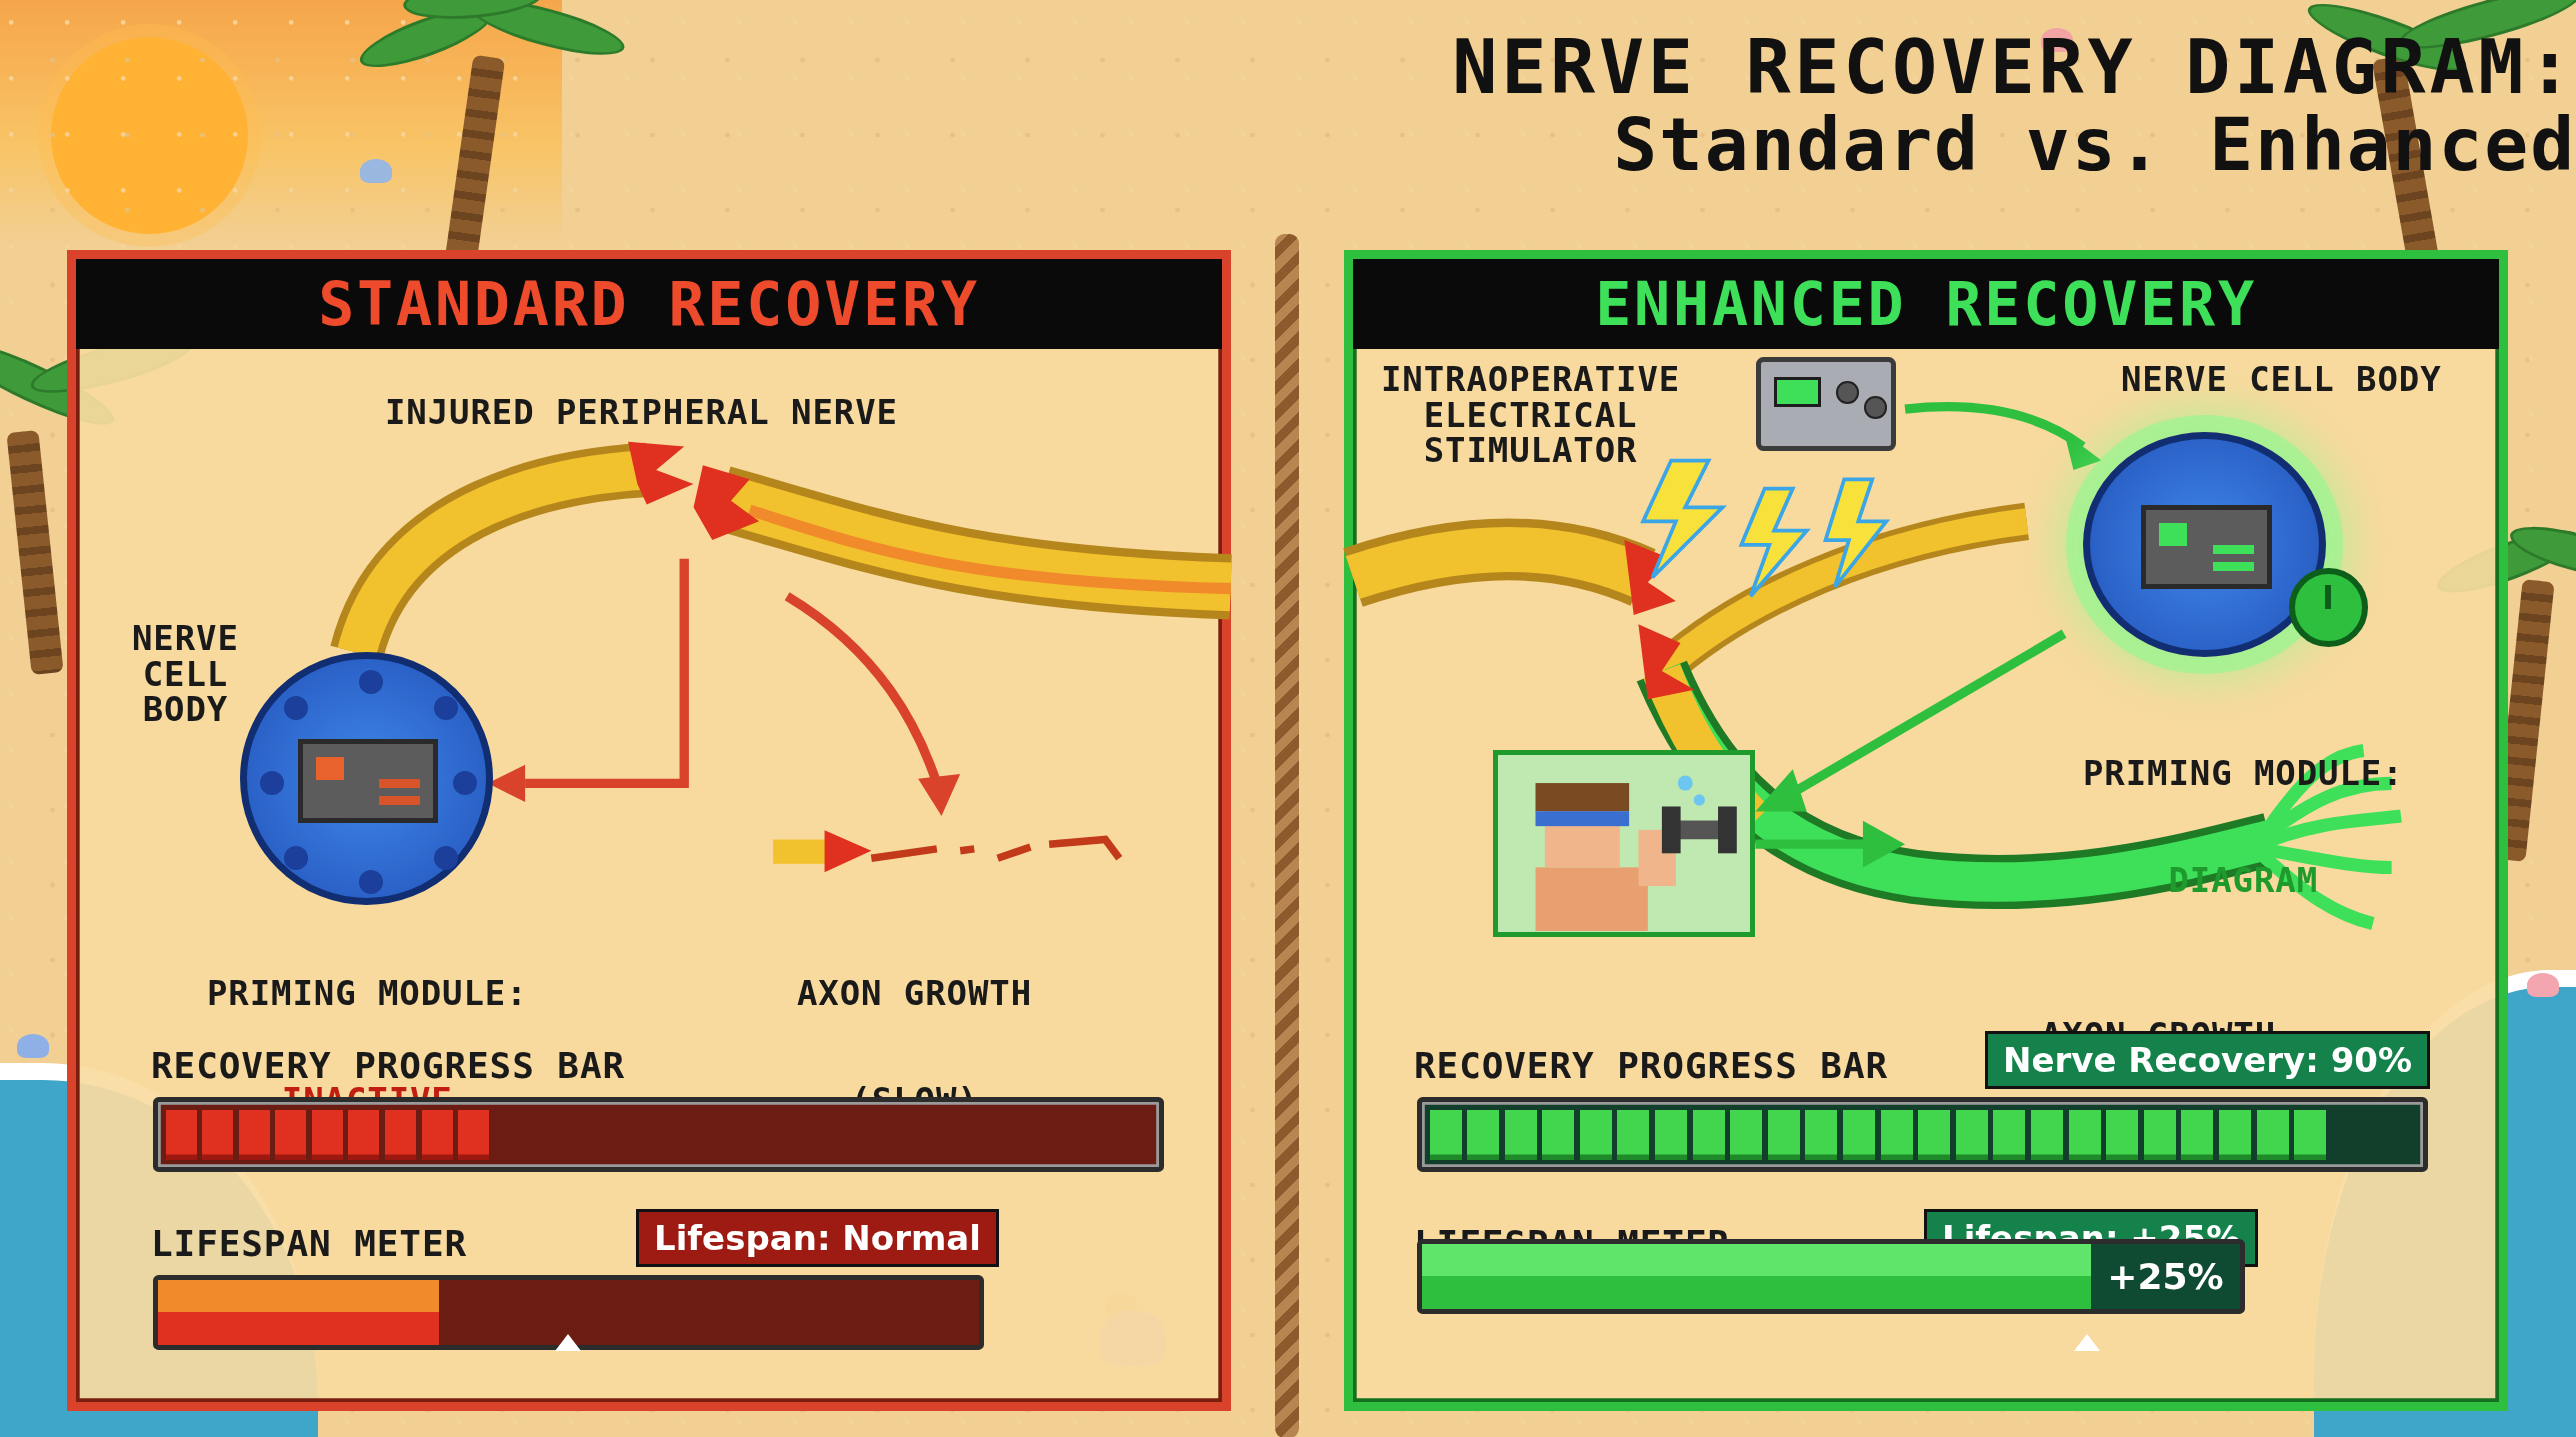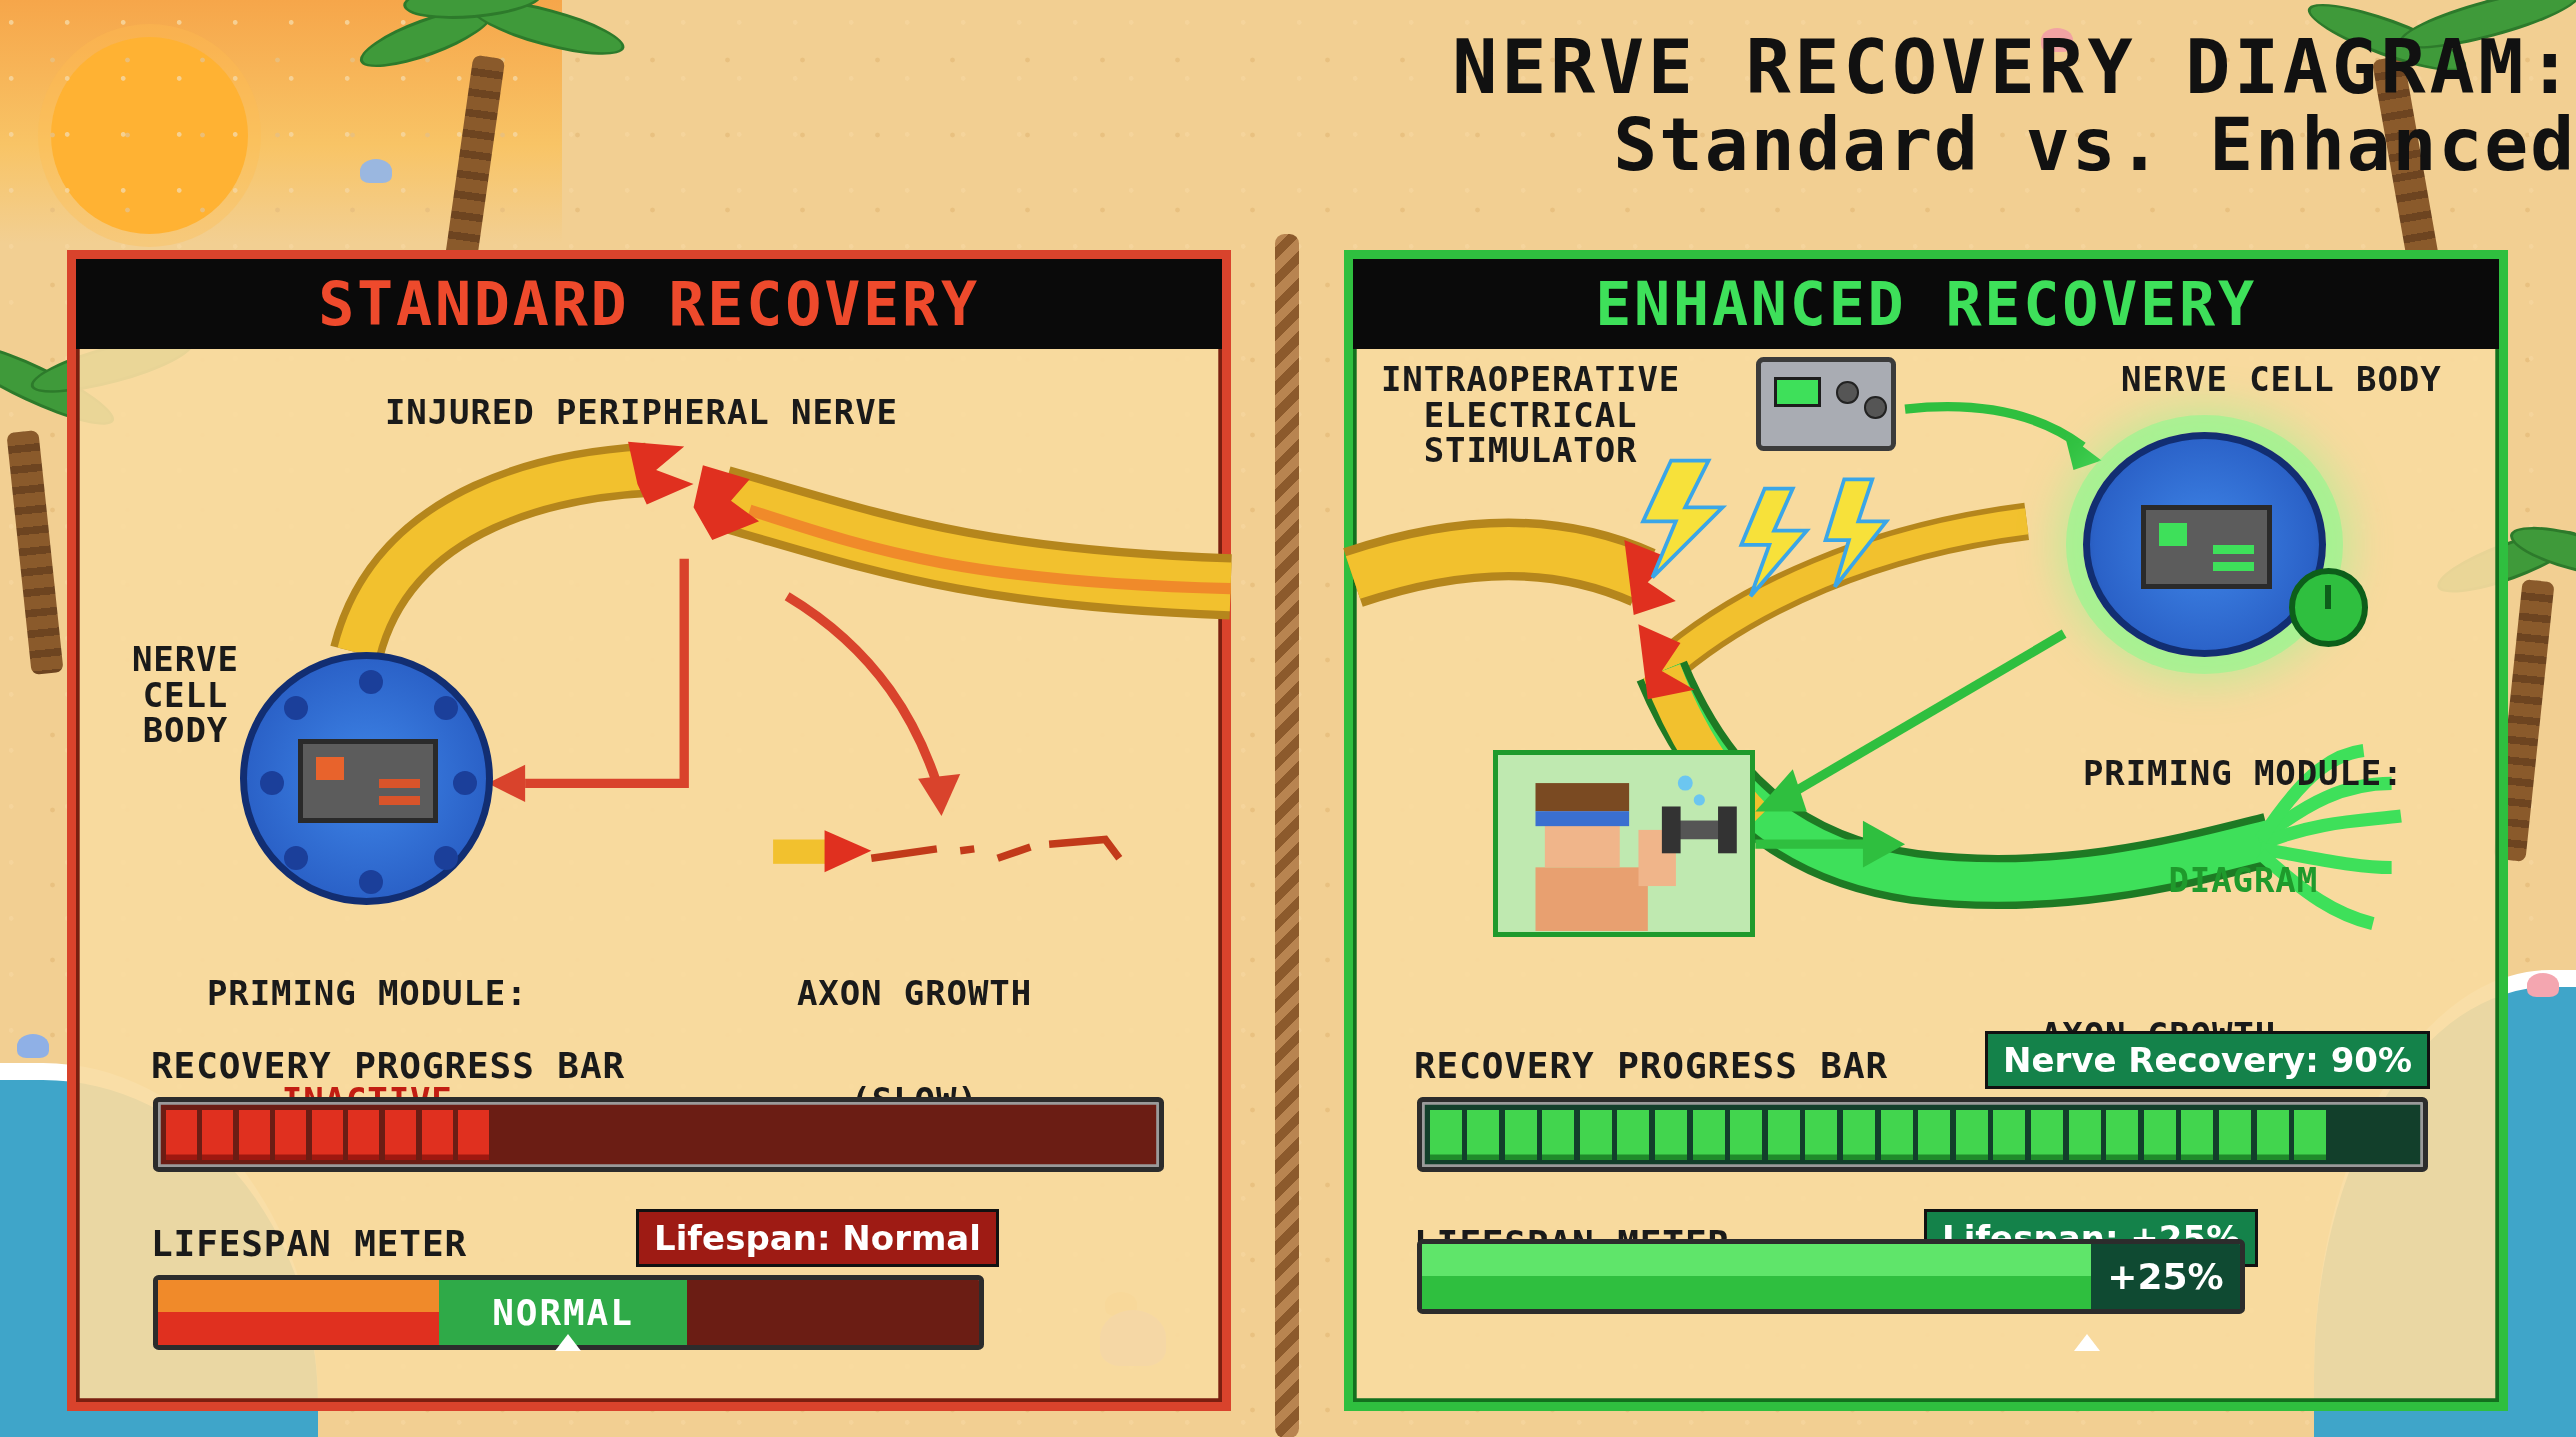--- a/index.html
+++ b/index.html
@@ -235,21 +235,21 @@
     <div class="dot" style="left:187px; top:37px;"></div>
     <div class="dot" style="left:13px; top:112px;"></div>
     <div class="dot" style="left:206px; top:112px;"></div>
     <div class="dot" style="left:37px; top:187px;"></div>
     <div class="dot" style="left:187px; top:187px;"></div>
     <div class="dot" style="left:112px; top:211px;"></div>
     <div class="chip" style="left:51px; top:80px; width:140px; height:84px;"></div>
   </div>
 
   <div class="lbl" style="left:309px; top:136px;">INJURED PERIPHERAL NERVE</div>
-  <div class="lbl" style="left:56px; top:383px;">NERVE
+  <div class="lbl" style="left:56px; top:362px;">NERVE
 CELL
 BODY</div>
   <div class="lbl" style="left:131px; top:646px;">
     <div>PRIMING MODULE:</div>
     <div class="red">INACTIVE</div>
   </div>
   <div class="lbl" style="left:721px; top:646px;">
     <div>AXON GROWTH</div>
     <div>(SLOW)</div>
   </div>
@@ -264,21 +264,20 @@
       <div class="seg red"></div>
     <div class="seg red"></div>
       <div class="seg red"></div>
       <div class="seg red"></div>
   </div>
 
   <div class="section-label" style="left:75px; top:964px;">LIFESPAN METER</div>
   <div class="badge red" style="left:560px; top:950px;">Lifespan: Normal</div>
   <div class="life-bar" style="left:77px; top:1016px; width:831px;">
     <div class="life-fill-orange" style="width:281px;"></div>
-    <div class="life-fill-normal" style="width:248px;">NORMAL</div>
     <div class="life-fill-dark"></div>
   </div>
   <div class="marker" style="left:479px; top:1075px;"></div>
 </div>
 
 <div class="panel enhanced">
   <div class="panel-header">ENHANCED RECOVERY</div>
 
   <svg class="art" width="1164" height="1161" viewBox="0 0 1244 1240">
 

